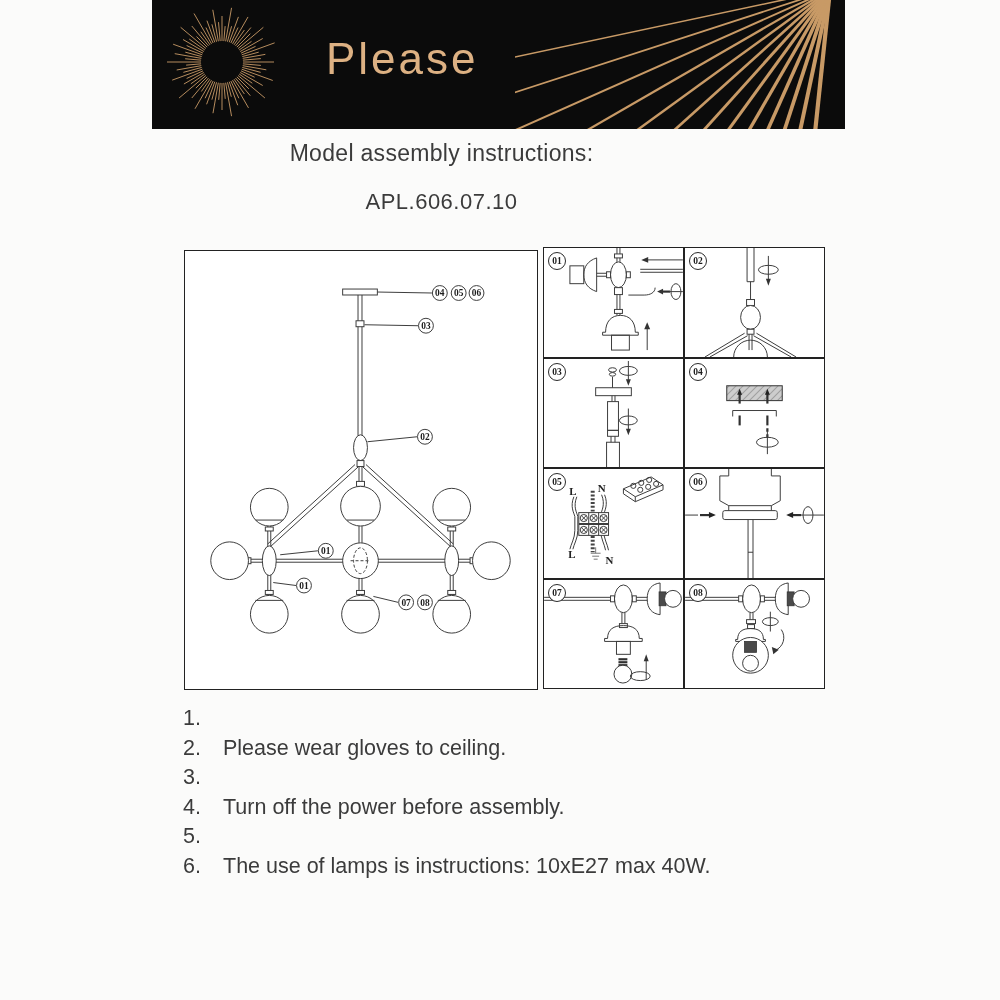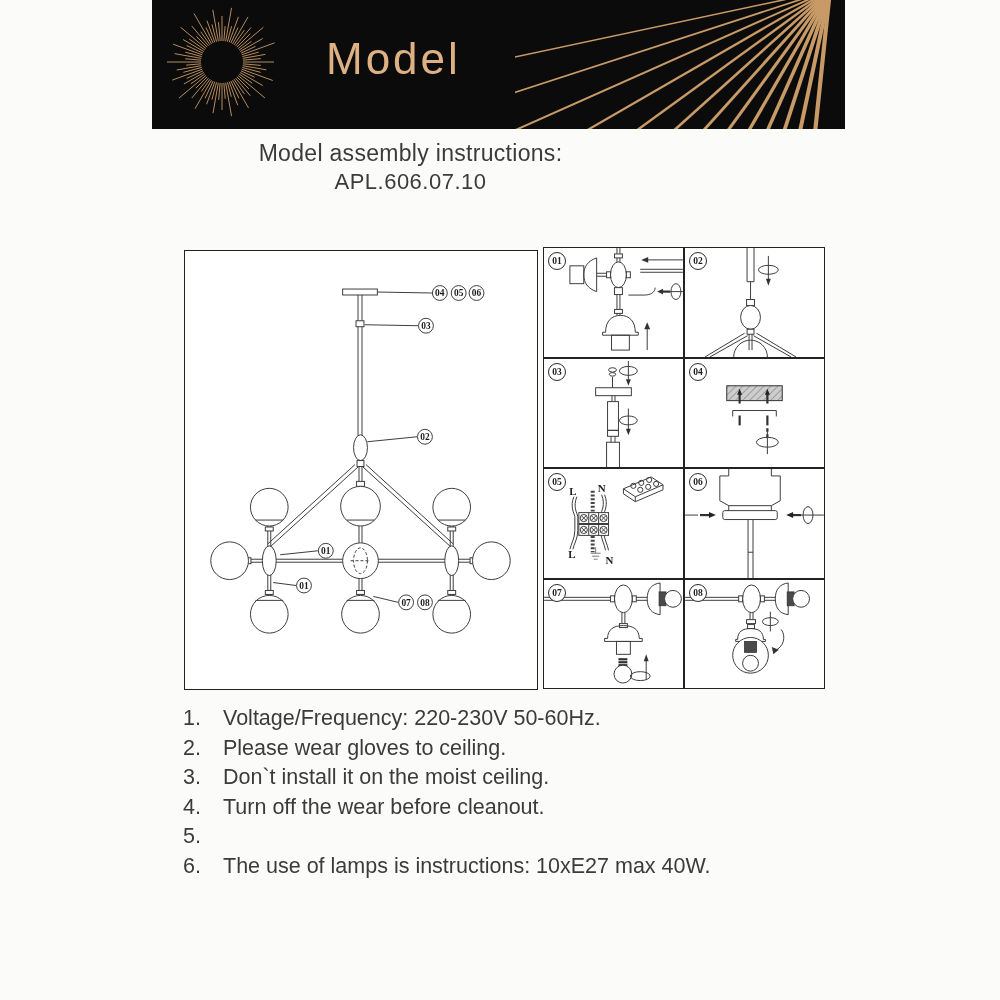--- a/index.html
+++ b/index.html
@@ -7,23 +7,23 @@
        font-family:"Liberation Sans",sans-serif;color:#3b3b3b;overflow:hidden;}
   .abs{position:absolute;}
 
   
   #header{left:152px;top:0;width:693px;height:129px;background:#0b0b0b;overflow:hidden;}
   #brand{left:174px;top:34px;font-size:44px;font-weight:300;letter-spacing:3px;color:#ddb183;}
   #sunburst-svg{left:8px;top:0px;}
   #corner-rays-svg{right:0;top:0;}
 
   
-  #title-block{left:0;top:138px;width:821px;text-align:center;}
+  #title-block{left:0;top:138px;width:821px;text-align:center;padding-left:31px;}
   #title-block .t1{font-size:23px;line-height:30px;letter-spacing:.3px;}
-  #title-block .t2{font-size:22px;line-height:28px;letter-spacing:.5px;}
+  #title-block .t2{font-size:22px;line-height:28px;letter-spacing:.5px;margin-top:20px;}
 
   
   #overview-box{left:184px;top:250px;width:354px;height:440px;background:#fff;border:1.5px solid #222;box-sizing:border-box;}
   #steps-grid{left:543px;top:247px;width:282px;height:442px;display:grid;
               grid-template-columns:1fr 1fr;grid-template-rows:repeat(4,1fr);background:#fff;}
   .cell{position:relative;border:1px solid #222;overflow:hidden;}
   .cell svg{position:absolute;left:0;top:0;}
   .badge{position:absolute;left:4px;top:4px;width:16px;height:16px;border:1.2px solid #2b2b2b;border-radius:50%;
          display:flex;align-items:center;justify-content:center;
          font-family:"Liberation Serif",serif;font-weight:bold;font-size:9.5px;color:#1c1c1c;background:#fff;z-index:2;}
@@ -112,21 +112,21 @@
       <line x1="76.84924240491749" y1="47.150757595082496" x2="90.2842712474619" y2="33.71572875253809" stroke="#c89a66" stroke-width="0.9"></line>
       <line x1="78.08693330549853" y1="48.50146019658267" x2="103.3663999284248" y2="27.289469076926864" stroke="#c89a66" stroke-width="0.9"></line>
       <line x1="79.20219293006882" y1="49.95489483662802" x2="91.4894735944037" y2="41.351248291362324" stroke="#c89a66" stroke-width="0.9"></line>
       <line x1="80.18653347947321" y1="51.49999999999999" x2="102.70319397786861" y2="38.49999999999998" stroke="#c89a66" stroke-width="0.9"></line>
       <line x1="81.03246352776964" y1="53.1250165034453" x2="95.53338812035604" y2="46.3631243155941" stroke="#c89a66" stroke-width="0.9"></line>
       <line x1="81.73354503650407" y1="54.81757699016096" x2="114.62278676401087" y2="42.84687197376256" stroke="#c89a66" stroke-width="0.9"></line>
       <line x1="82.28444235207044" y1="56.56480005284706" x2="98.70518139898459" y2="52.16487628610422" stroke="#c89a66" stroke-width="0.9"></line>
       <line x1="82.68096281325637" y1="58.35338826899444" x2="105.33154113253715" y2="54.35948018265503" stroke="#c89a66" stroke-width="0.9"></line>
       <line x1="82.92008865992665" y1="60.169729402299176" x2="100.85159322557809" y2="58.60092603284133" stroke="#c89a66" stroke-width="0.9"></line>
     </svg>
-  <div id="brand" class="abs">Model</div>
+  <div id="brand" class="abs">Please</div>
   <svg id="corner-rays-svg" class="abs" width="330" height="129">
       <line x1="315" y1="-10" x2="270.0527607949091" y2="417.64441500835756" stroke="#c89a66" stroke-width="4.20"></line>
       <line x1="315" y1="-10" x2="225.59797294836358" y2="410.6034683155365" stroke="#c89a66" stroke-width="3.98"></line>
       <line x1="315" y1="-10" x2="182.12269241877263" y2="398.95430200691607" stroke="#c89a66" stroke-width="3.76"></line>
       <line x1="315" y1="-10" x2="140.10324347740598" y2="382.8245467863184" stroke="#c89a66" stroke-width="3.54"></line>
       <line x1="315" y1="-10" x2="100.00000000000009" y2="362.39092362730867" stroke="#c89a66" stroke-width="3.32"></line>
       <line x1="315" y1="-10" x2="62.252341514236605" y2="337.8773075812274" stroke="#c89a66" stroke-width="3.10"></line>
       <line x1="315" y1="-10" x2="27.27383926569098" y2="309.55227495527953" stroke="#c89a66" stroke-width="2.88"></line>
       <line x1="315" y1="-10" x2="-4.552274955279415" y2="277.7261607343091" stroke="#c89a66" stroke-width="2.66"></line>
       <line x1="315" y1="-10" x2="-32.87730758122734" y2="242.7476584857635" stroke="#c89a66" stroke-width="2.44"></line>
@@ -453,33 +453,31 @@
       <circle class="fw" cx="66" cy="76" r="18"></circle>
       <rect class="dk" x="60" y="62" width="12" height="11"></rect>
       <circle class="ln" cx="66" cy="84" r="8"></circle>
     </svg>
   </div>
 </div>
 
 <div id="instructions" class="abs">
   <div class="inst-row">
     <span class="inst-num">1.</span>
-    <span>Voltage/Frequency: 220-230V 50-60Hz.</span>
   </div>
   <div class="inst-row">
     <span class="inst-num">2.</span>
     <span>Please wear gloves to ceiling.</span>
   </div>
   <div class="inst-row">
     <span class="inst-num">3.</span>
-    <span>Don`t install it on the moist ceiling.</span>
   </div>
   <div class="inst-row">
     <span class="inst-num">4.</span>
-    <span>Turn off the wear before cleanout.</span>
+    <span>Turn off the power before assembly.</span>
   </div>
   <div class="inst-row">
     <span class="inst-num">5.</span>
   </div>
   <div class="inst-row">
     <span class="inst-num">6.</span>
     <span>The use of lamps is instructions: 10xE27 max 40W.</span>
   </div>
 </div>
 

